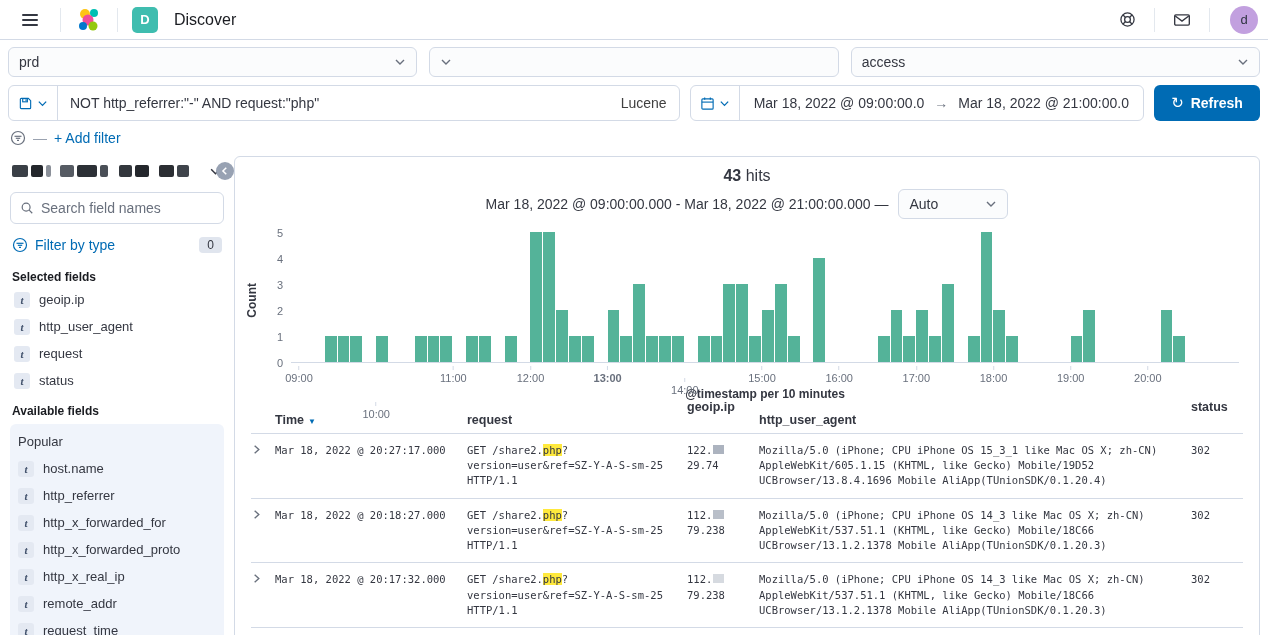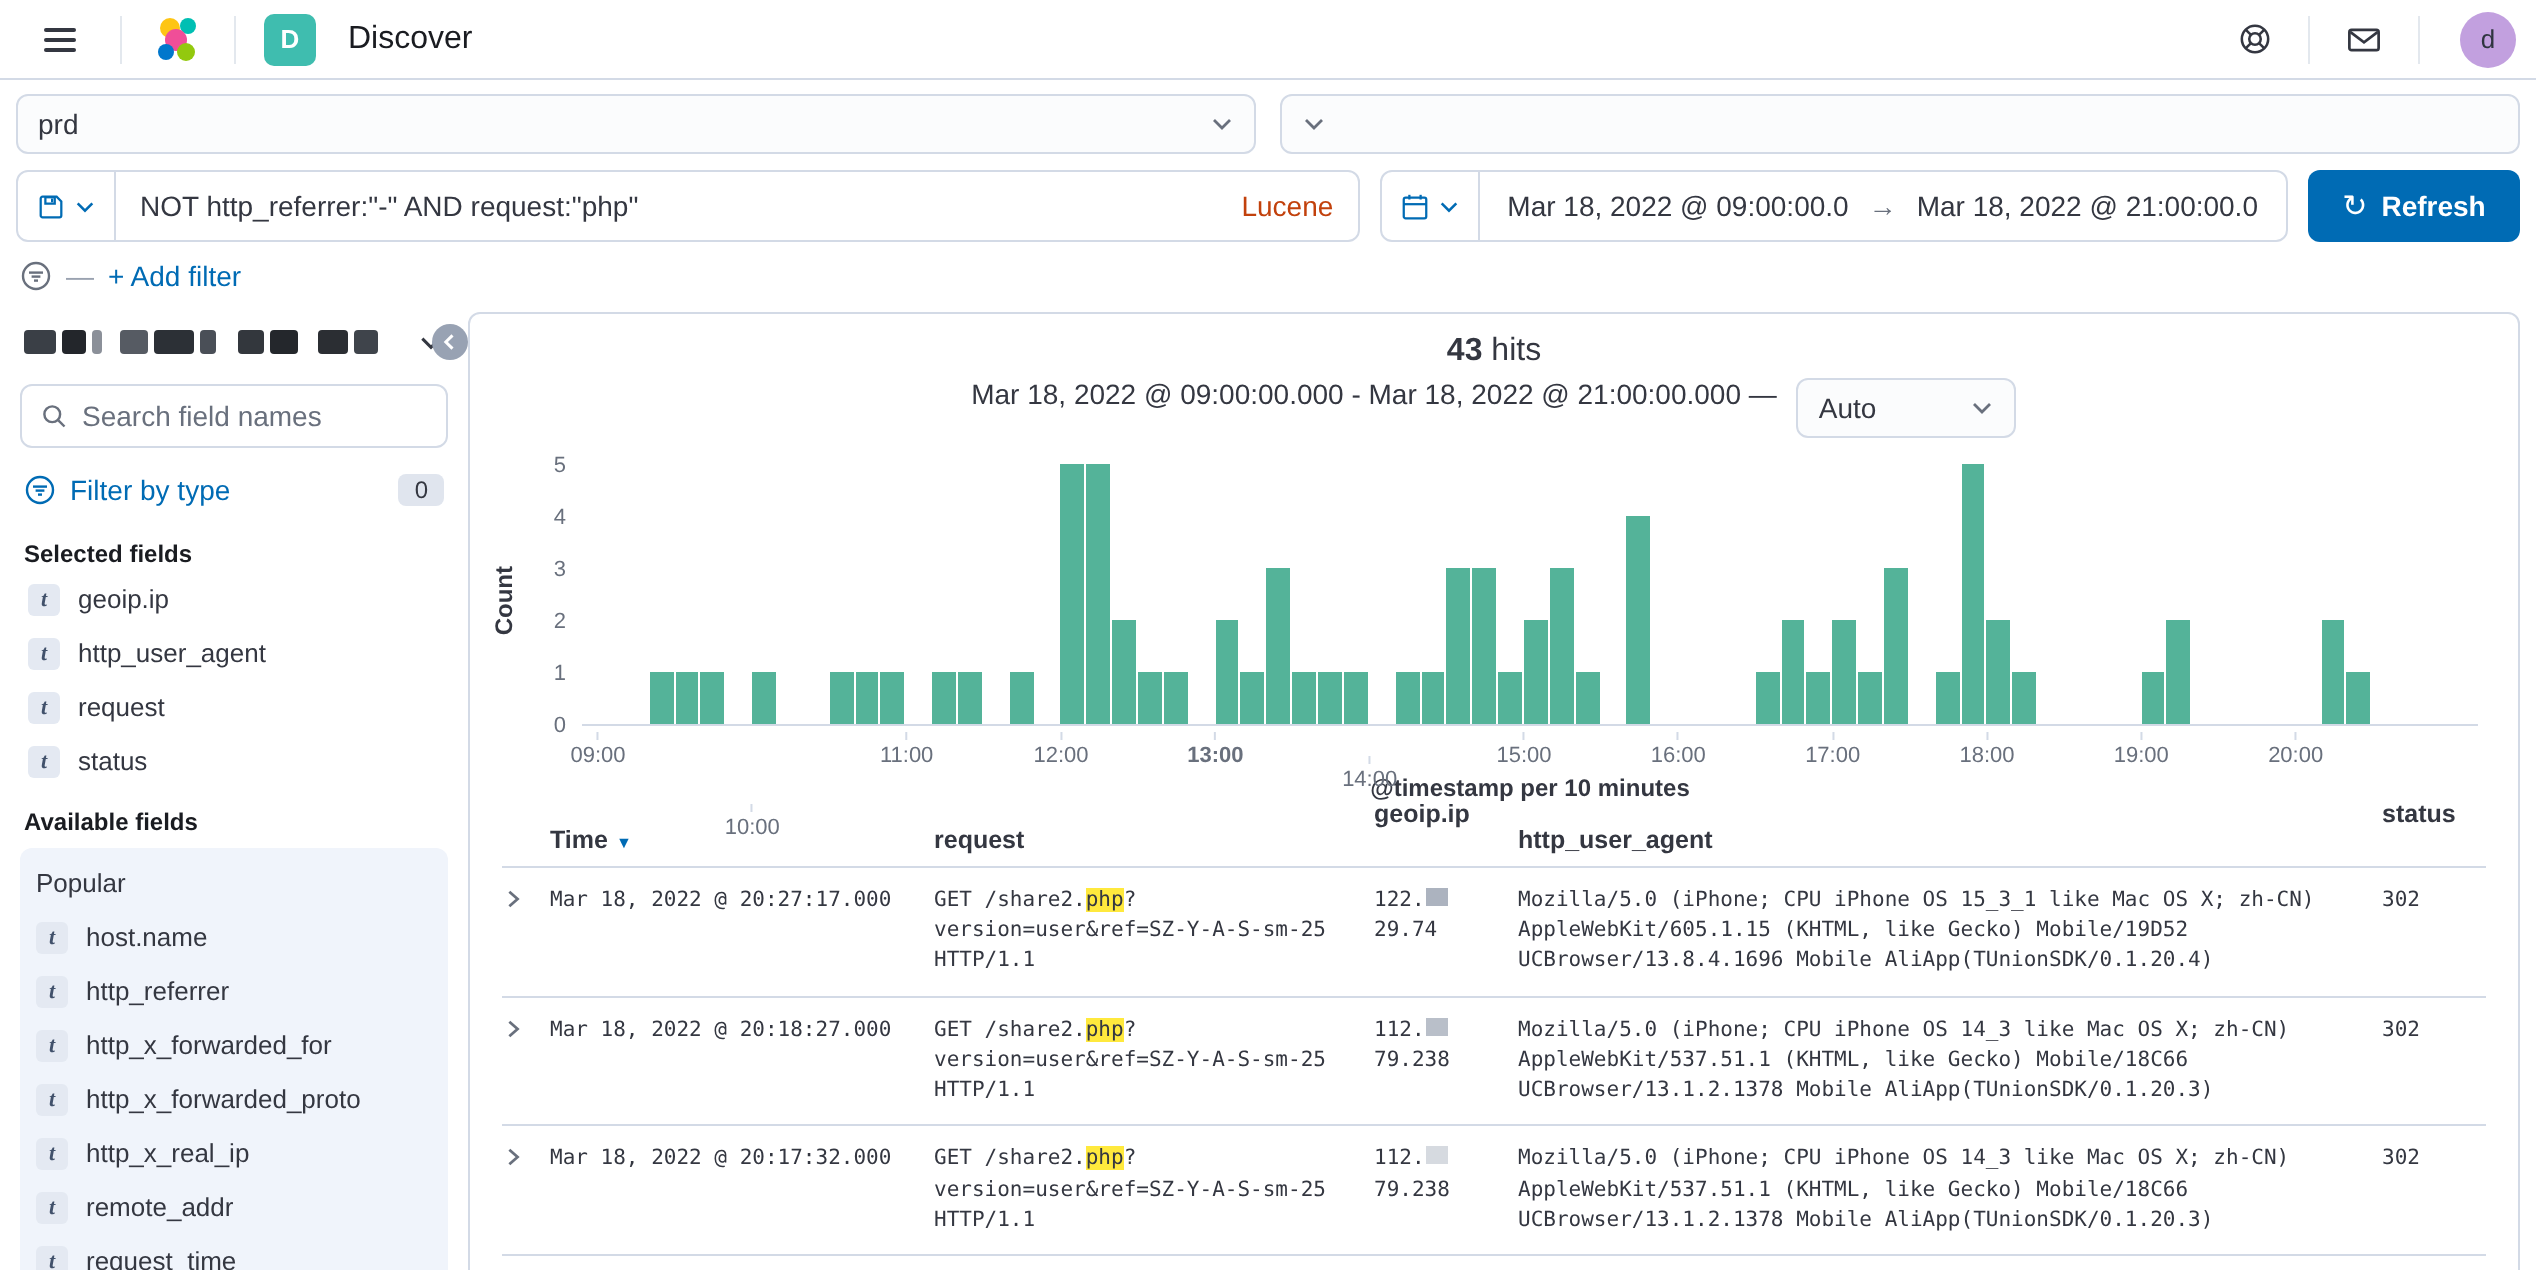--- a/index.html
+++ b/index.html
@@ -29,21 +29,21 @@
   .select .grow { flex:1; display:flex; align-items:center; }
   .chev { color:#69707D; }
   .blurblock { display:inline-block; height:11px; border-radius:3px; margin:0 1px; vertical-align:middle; }
 
   
   .search-row { display:flex; align-items:stretch; gap:10px; padding:3px 8px 4px 8px; }
   .group { display:flex; align-items:stretch; border:1px solid #D3DAE6; border-radius:6px; background:#fff; height:36px; }
   .group1 { flex:1; }
   .iconbtn { display:flex; align-items:center; gap:4px; padding:0 9px; border-right:1px solid #D3DAE6; color:#006BB4; cursor:pointer; }
   .querytext { flex:1; display:flex; align-items:center; padding:0 12px; font-size:14px; color:#343741; }
-  .lucene { display:flex; align-items:center; padding:0 12px; color:#c2410c; font-size:14px; cursor:pointer; }
+  .lucene { display:flex; align-items:center; padding:0 12px; color:#404040; font-size:14px; cursor:pointer; }
   .dates { display:flex; align-items:center; gap:10px; padding:0 14px; font-size:14px; white-space:nowrap; cursor:pointer; }
   .date-arrow { color:#69707D; }
   .refresh-btn { width:106px; height:36px; background:#006BB4; border:none; border-radius:6px; color:#fff;
     font-size:14px; font-weight:bold; display:flex; align-items:center; justify-content:center; gap:7px; cursor:pointer;
     font-family:"Liberation Sans",sans-serif; }
   .refresh-glyph { font-size:15px; font-weight:normal; }
 
   
   .filter-row { display:flex; align-items:center; gap:7px; padding:5px 10px 8px 10px; font-size:14px; }
   .filter-dash { color:#9AA2B0; }
@@ -71,21 +71,21 @@
   .field-name { font-size:13px; color:#343741; }
   .popular-panel { background:#F0F4FB; border-radius:6px; padding:6px 4px 8px 4px; margin-top:6px; }
   .popular-label { font-size:13px; color:#343741; padding:4px 4px 6px 4px; }
   .collapse-btn { position:absolute; left:216px; top:8px; width:18px; height:18px; border-radius:50%;
     background:#98A2B3; display:flex; align-items:center; justify-content:center; cursor:pointer; z-index:5; }
 
   
   .panel { flex:1; border:1px solid #D3DAE6; border-radius:6px; background:#fff; min-height:560px; padding:10px 0 0 0; }
   .hits-line { text-align:center; font-size:16px; }
   .hits-line b { font-weight:bold; }
-  .subtitle-line { display:flex; justify-content:center; gap:10px; margin-top:4px; font-size:14px; }
+  .subtitle-line { display:flex; align-items:center; justify-content:center; gap:10px; margin-top:4px; font-size:14px; }
   .interval-select { width:110px; height:30px; border:1px solid #D3DAE6; border-radius:6px; background:#FBFCFD;
     display:flex; align-items:center; padding:0 10px; font-size:14px; cursor:pointer; }
   .interval-select .grow { flex:1; }
 
   
   .chart { display:flex; margin:14px 20px 0 10px; }
   .count-label { writing-mode:vertical-rl; transform:rotate(180deg); font-size:12px; font-weight:bold;
     color:#343741; align-self:center; margin-bottom:34px; }
   .yaxis { display:flex; flex-direction:column; justify-content:space-between; align-items:flex-end;
     width:20px; height:142px; margin:-6px 8px -6px 4px; font-size:11px; color:#69707D; flex:none; }
@@ -161,20 +161,28 @@
 <div class="selects-row">
   <div class="select">
     <span class="grow">prd</span>
     <span class="chev">
       <svg viewBox="0 0 12 12" width="12" height="12" fill="none" stroke="#69707D" stroke-width="1.4">
           <polyline points="2,4 6,8 10,4"></polyline>
         </svg>
     </span>
   </div>
   <div class="select">
+    <span class="chev">
+      <svg viewBox="0 0 12 12" width="12" height="12" fill="none" stroke="#69707D" stroke-width="1.4">
+          <polyline points="2,4 6,8 10,4"></polyline>
+        </svg>
+    </span>
+  </div>
+  <div class="select">
+    <span class="grow">access</span>
     <span class="chev">
       <svg viewBox="0 0 12 12" width="12" height="12" fill="none" stroke="#69707D" stroke-width="1.4">
           <polyline points="2,4 6,8 10,4"></polyline>
         </svg>
     </span>
   </div>
 </div>
 
 <div class="search-row">
   <div class="group group1">

